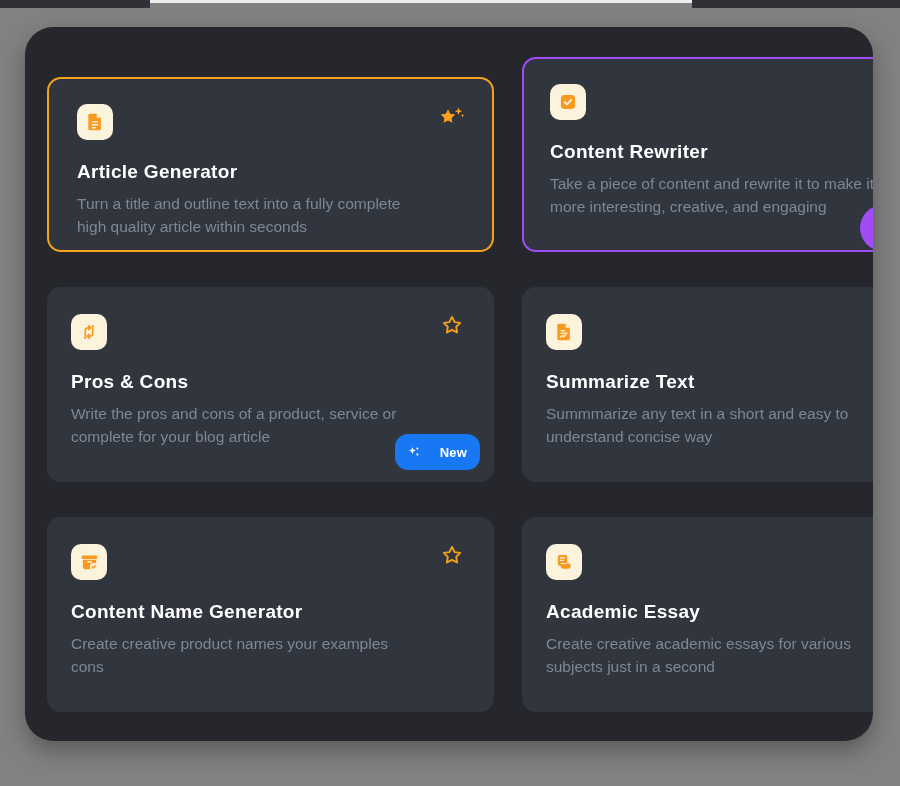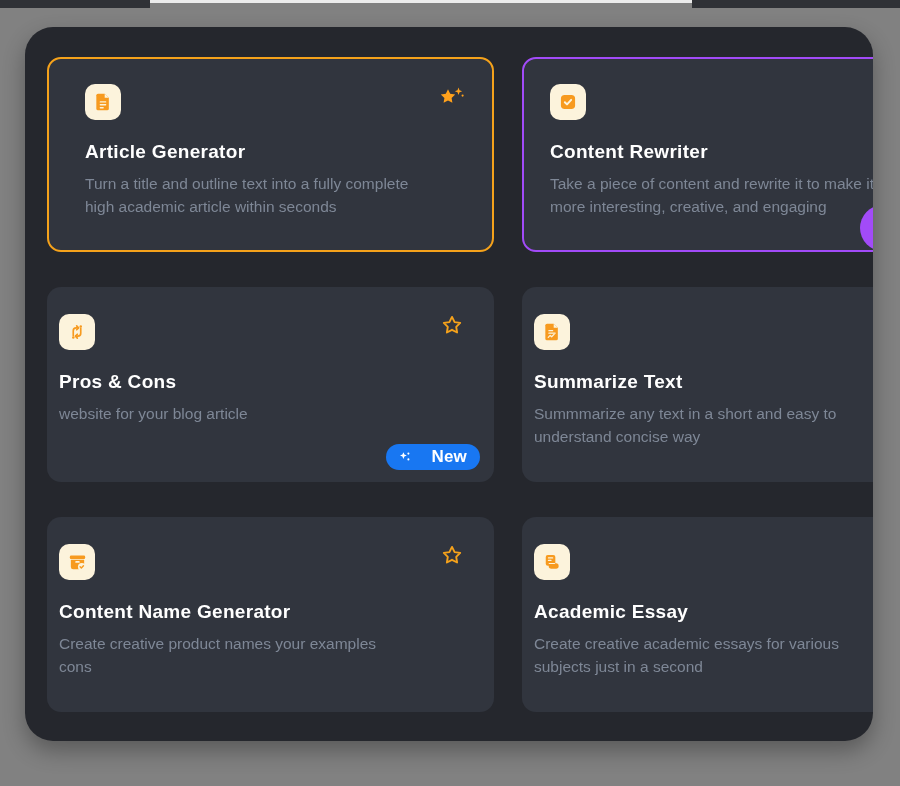--- a/index.html
+++ b/index.html
@@ -18,42 +18,42 @@
     box-shadow:0 10px 22px rgba(0,0,0,.30);
   }
   .grid{
     position:absolute;left:22px;top:30px;width:922px;
     display:grid;grid-template-columns:447px 447px;
     column-gap:28px;row-gap:35px;grid-auto-rows:195px;
   }
   .card{
     position:relative;box-sizing:border-box;
     background:var(--card_bg,#31353e);
-    border-radius:14px;padding:27px 12px;
+    border-radius:14px;padding:27px 24px;
     cursor:pointer;
   }
-  .card.border-orange{border:2px solid var(--accent_orange,#f5a21b);padding:25px 36px;}
+  .card.border-orange{border:2px solid var(--accent_orange,#f5a21b);padding:25px 28px;margin-top:20px;}
   .card.border-purple{border:2px solid var(--accent_purple,#a24bf8);padding:25px 26px;}
   .tile{
     width:36px;height:36px;border-radius:10px;
     background:var(--tile_cream,#fcf3dc);
     display:flex;align-items:center;justify-content:center;
   }
   .title{
     margin-top:21px;font-size:19px;font-weight:bold;
     color:var(--title,#ffffff);letter-spacing:.3px;
   }
   .desc{margin-top:9px;font-size:15.5px;line-height:23px;color:var(--desc,#7e8796);}
   .desc div{white-space:nowrap;}
   .star{position:absolute;top:27px;right:27px;width:28px;height:24px;}
   .badge{
-    position:absolute;right:14px;bottom:12px;height:26px;
+    position:absolute;right:14px;bottom:12px;height:36px;
     background:var(--badge_blue,#1877f2);color:#fff;
     border-radius:13px;display:flex;align-items:center;gap:20px;
-    padding:0 13px;font-size:17px;font-weight:bold;letter-spacing:.2px;
+    padding:0 13px;font-size:13px;font-weight:bold;letter-spacing:.2px;
   }
   .purple-dot{
     position:absolute;left:336px;top:146px;width:46px;height:46px;
     border-radius:50%;background:var(--accent_purple,#a24bf8);
   }
 </style>
 </head>
 <body>
 
 <div class="top-light-line"></div>
@@ -74,21 +74,21 @@
         </svg>
       </div>
       <svg class="star" viewBox="0 0 28 24">
         <path fill="#ffa11c" d="M11 3.2l2.2 4.5 5 .7-3.6 3.5.8 4.9-4.4-2.3-4.4 2.3.8-4.9L3.8 8.4l5-.7z"></path>
         <path fill="#ffa11c" d="M21.5 1.5l1 2.7 2.7 1-2.7 1-1 2.7-1-2.7-2.7-1 2.7-1z"></path>
         <circle cx="25.6" cy="9.6" r="1.1" fill="#ffa11c"></circle>
       </svg>
       <div class="title">Article Generator</div>
       <div class="desc">
         <div>Turn a title and outline text into a fully complete</div>
-        <div>high academic article within seconds</div>
+        <div>high quality article within seconds</div>
       </div>
     </div>
 
     <div class="card border-purple">
       <div class="tile">
         <svg viewBox="0 0 24 24" width="20" height="20">
           <rect x="3.5" y="3.5" width="17" height="17" rx="4.5" fill="#f79a1f"></rect>
           <path d="M8.2 12.3l2.6 2.6 5-5.4" stroke="#fcf3dc" stroke-width="2.4" fill="none" stroke-linecap="round" stroke-linejoin="round"></path>
         </svg>
       </div>
@@ -111,21 +111,22 @@
           </g>
           <circle cx="7.5" cy="18.7" r="1.5" fill="#f79a1f"></circle>
           <circle cx="16.5" cy="5.3" r="1.5" fill="#f79a1f"></circle>
         </svg>
       </div>
       <svg class="star" viewBox="0 0 28 24">
         <path fill="none" stroke="#f5a21b" stroke-width="1.9" stroke-linejoin="round" d="M13 2.9l2.6 5.2 5.6.8-4 4 .9 5.6-5.1-2.7-5.1 2.7.9-5.6-4-4 5.6-.8z"></path>
       </svg>
       <div class="title">Pros &amp; Cons</div>
       <div class="desc">
-        <div>website for your blog article</div>
+        <div>Write the pros and cons of a product, service or</div>
+        <div>complete for your blog article</div>
       </div>
       <div class="badge">
         <svg viewBox="0 0 12 12" width="12" height="12">
           <path fill="#fff" d="M4.4 1.2l1 2.4 2.4 1-2.4 1-1 2.4-1-2.4-2.4-1 2.4-1z"></path>
           <circle cx="9.4" cy="2.6" r="1.05" fill="#fff"></circle>
           <circle cx="9.4" cy="8.4" r="1.05" fill="#fff"></circle>
         </svg>
         <span>New</span>
       </div>
     </div>

